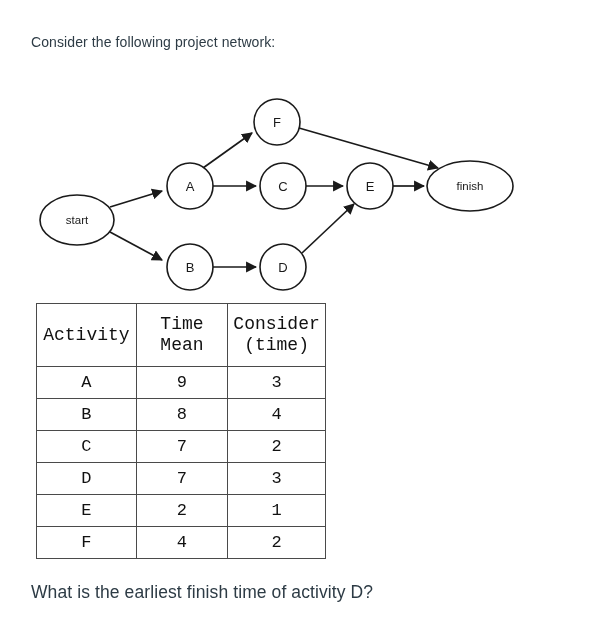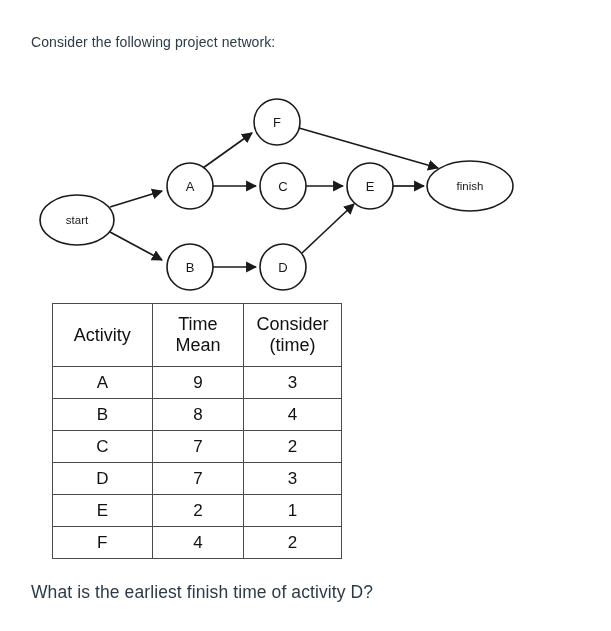--- a/index.html
+++ b/index.html
@@ -72,24 +72,23 @@
   }
   .arrow-head {
     fill: #1a1a1a;
   }
   #activity-table {
     position: absolute;
     left: 36px;
     top: 303px;
     width: 290px;
     border-collapse: collapse;
-    font-family: Liberation Sans, sans-serif;
+    font-family: Liberation Mono, monospace;
     color: #111111;
     background: #ffffff;
-    margin-left: 16px;
   }
   #activity-table th,
   #activity-table td {
     border: 1.3px solid #4a4a4a;
     text-align: center;
     vertical-align: middle;
     font-weight: normal;
     color: #111111;
   }
   #activity-table th {

